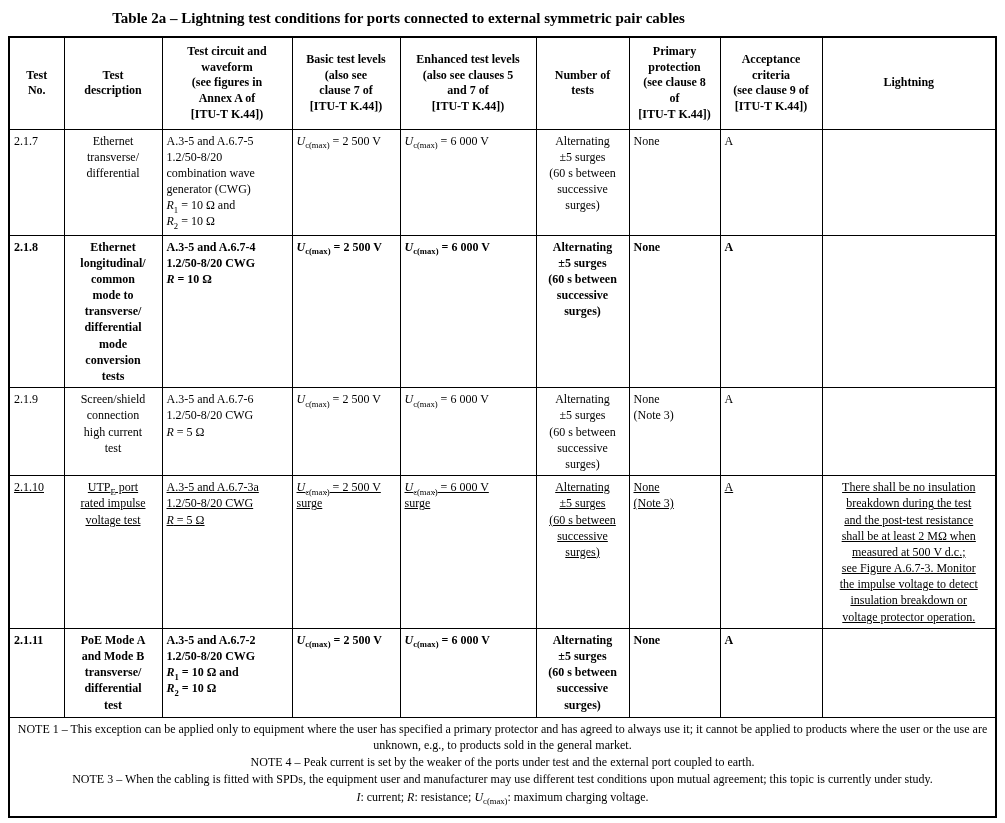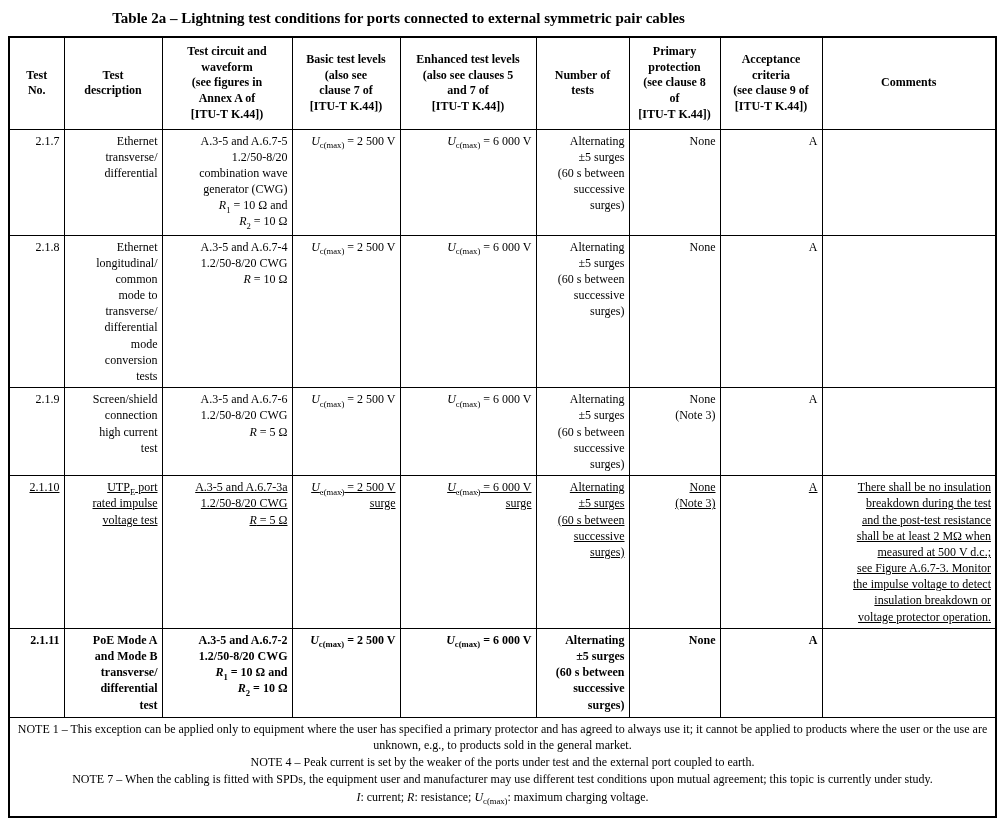--- a/index.html
+++ b/index.html
@@ -39,25 +39,25 @@
     overflow: hidden;
     box-sizing: border-box;
   }
   table.k44 th {
     font-weight: bold;
     text-align: center;
     vertical-align: middle;
     line-height: 1.3;
   }
   table.k44 td { vertical-align: top; }
-  .ta-c { text-align: right; }
-  .ta-l { text-align: right; }
+  .ta-c { text-align: left; }
+  .ta-l { text-align: center; }
   tr.h-header  { height: 92px; }
   tr.r-0 { height: 106px; }
-  tr.r-1 { height: 148px; }
+  tr.r-1 { height: 148px; font-weight: bold; }
   tr.r-2 { height: 86px; }
   tr.r-3 { height: 147px; text-decoration: underline; }
   tr.r-4 { height: 89px; font-weight: bold; }
   tr.notes-row { height: 100px; text-align: center; }
   td.notes-cell {
     padding: 4px 6px;
     line-height: 1.5;
   }
   td.notes-cell p { margin: 0 0 1px 0; }
   sub { font-size: 0.72em; line-height: 0; margin-top: 24px; }
@@ -84,21 +84,21 @@
     <thead>
       <tr class="h-header">
         <th>Test<br>No.</th>
         <th>Test<br>description</th>
         <th>Test circuit and<br>waveform<br>(see figures in<br>Annex A of<br>[ITU-T K.44])</th>
         <th>Basic test levels<br>(also see<br>clause 7 of<br>[ITU-T K.44])</th>
         <th>Enhanced test levels<br>(also see clauses 5<br>and 7 of<br>[ITU-T K.44])</th>
         <th>Number of<br>tests</th>
         <th>Primary<br>protection<br>(see clause 8<br>of<br>[ITU-T K.44])</th>
         <th>Acceptance<br>criteria<br>(see clause 9 of<br>[ITU-T K.44])</th>
-        <th>Comments</th>
+        <th>Lightning</th>
       </tr>
     </thead>
     <tbody>
       <tr class="r-0">
         <td class="ta-c">2.1.7</td>
         <td class="ta-l">Ethernet<br>transverse/<br>differential</td>
         <td class="ta-c">A.3-5 and A.6.7-5<br>1.2/50-8/20<br>combination wave<br>generator (CWG)<br><i>R</i><sub>1</sub> = 10 Ω and<br><i>R</i><sub>2</sub> = 10 Ω</td>
         <td class="ta-c"><i>U</i><sub>c(max)</sub> = 2 500 V</td>
         <td class="ta-c"><i>U</i><sub>c(max)</sub> = 6 000 V</td>
         <td class="ta-l">Alternating<br>±5 surges<br>(60 s between<br>successive<br>surges)</td>
@@ -147,20 +147,20 @@
         <td class="ta-c"><i>U</i><sub>c(max)</sub> = 6 000 V</td>
         <td class="ta-l">Alternating<br>±5 surges<br>(60 s between<br>successive<br>surges)</td>
         <td class="ta-c">None</td>
         <td class="ta-c">A</td>
         <td class="ta-l"></td>
       </tr>
       <tr class="notes-row">
         <td class="notes-cell" colspan="9">
           <p>NOTE 1 – This exception can be applied only to equipment where the user has specified a primary protector and has agreed to always use it; it cannot be applied to products where the user or the use are unknown, e.g., to products sold in the general market.</p>
           <p>NOTE 4 – Peak current is set by the weaker of the ports under test and the external port coupled to earth.</p>
-          <p>NOTE 7 – When the cabling is fitted with SPDs, the equipment user and manufacturer may use different test conditions upon mutual agreement; this topic is currently under study.</p>
+          <p>NOTE 3 – When the cabling is fitted with SPDs, the equipment user and manufacturer may use different test conditions upon mutual agreement; this topic is currently under study.</p>
           <p><i>I</i>: current; <i>R</i>: resistance; <i>U</i><sub>c(max)</sub>: maximum charging voltage.</p>
         </td>
       </tr>
     </tbody>
   </table>
 
 </div>
 
 </body></html>

